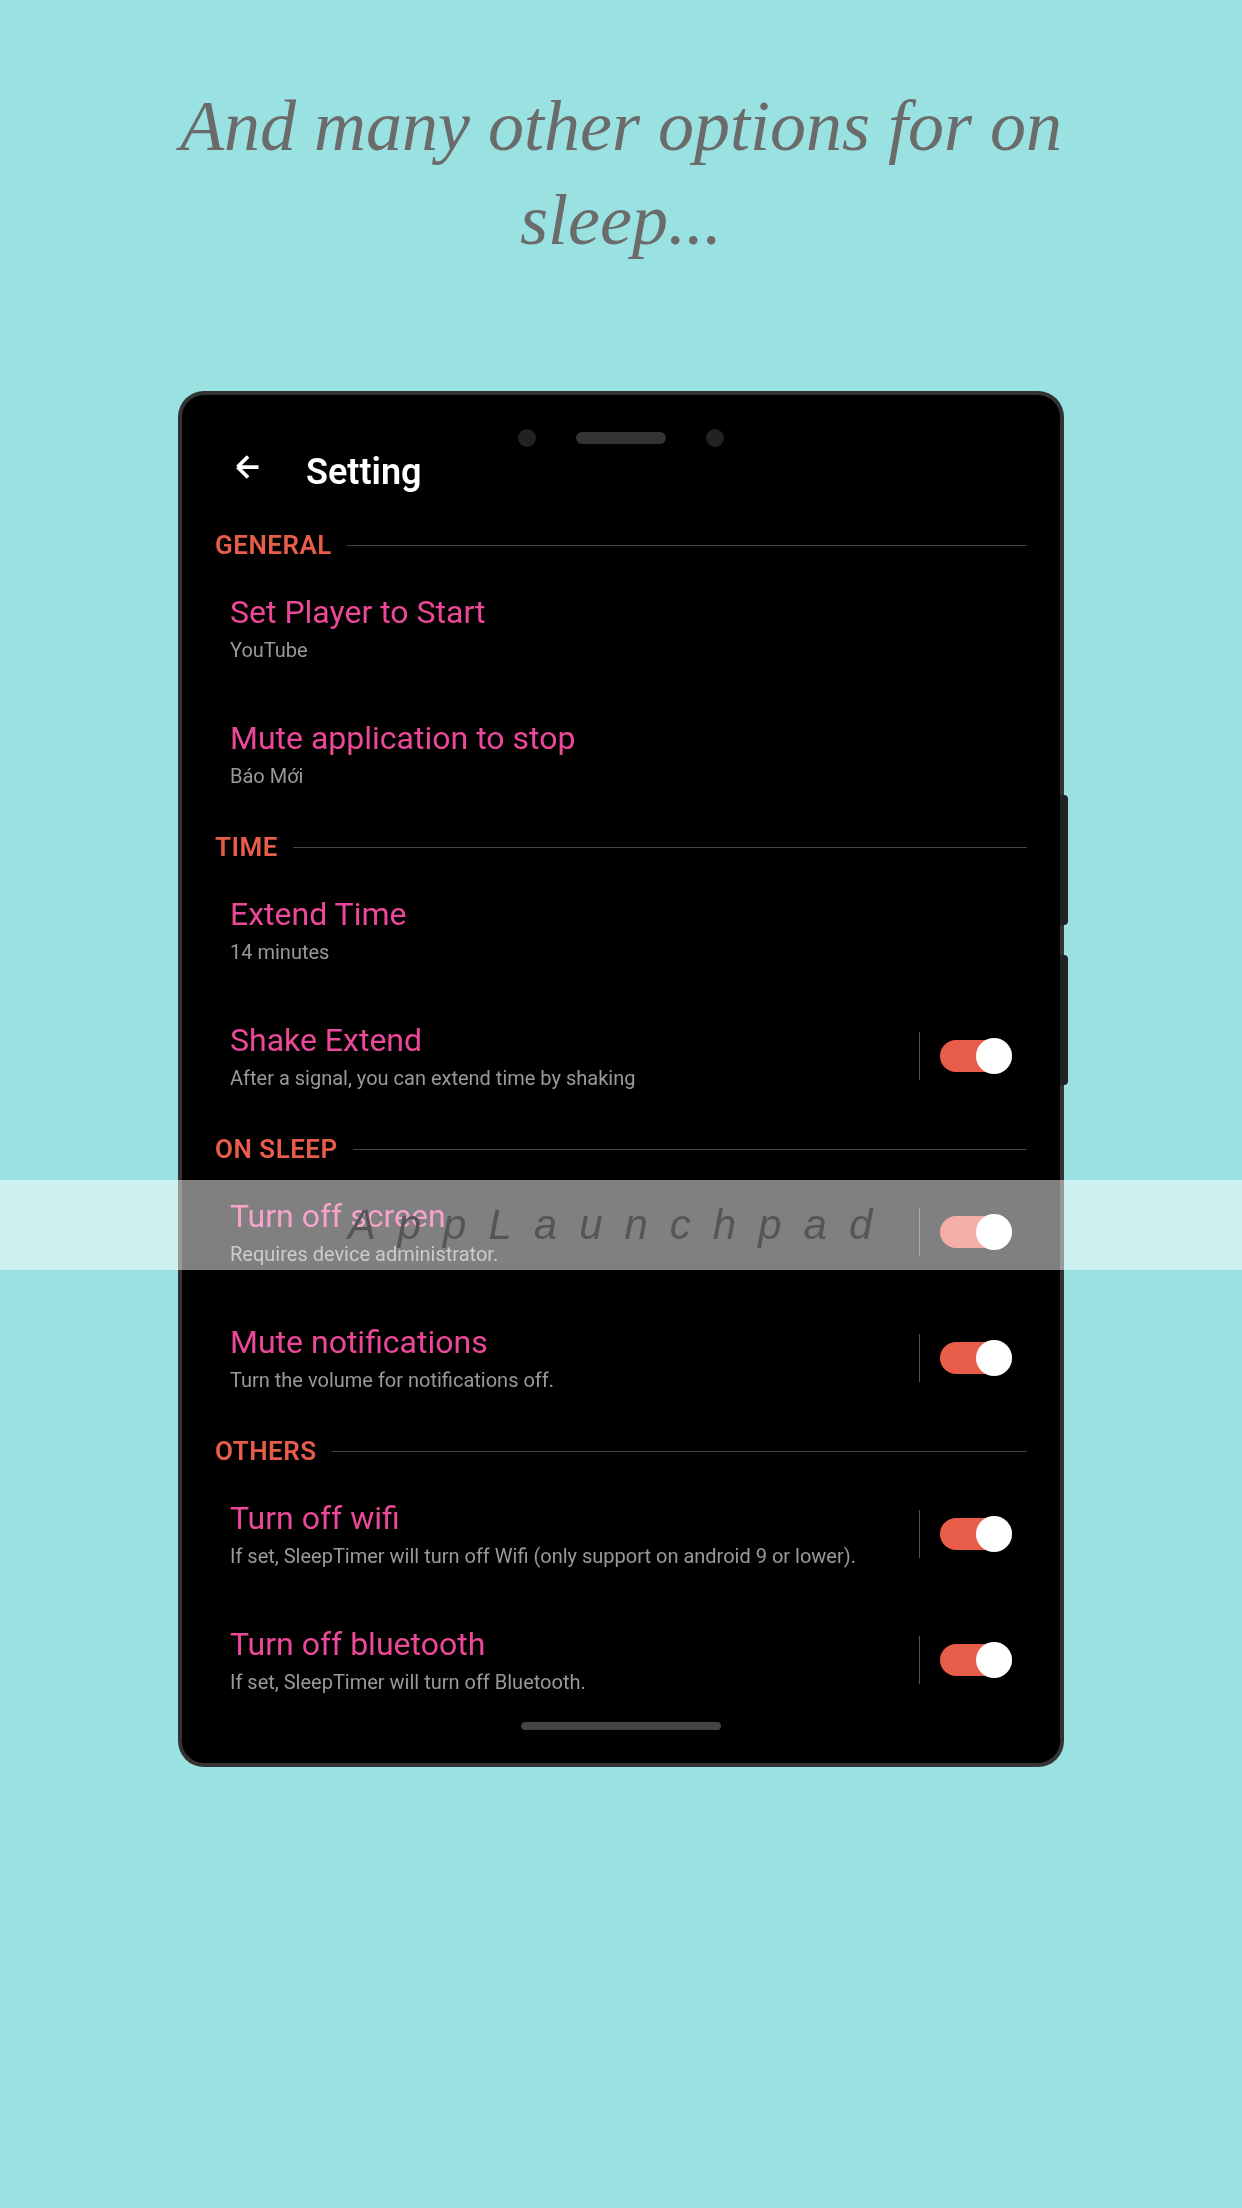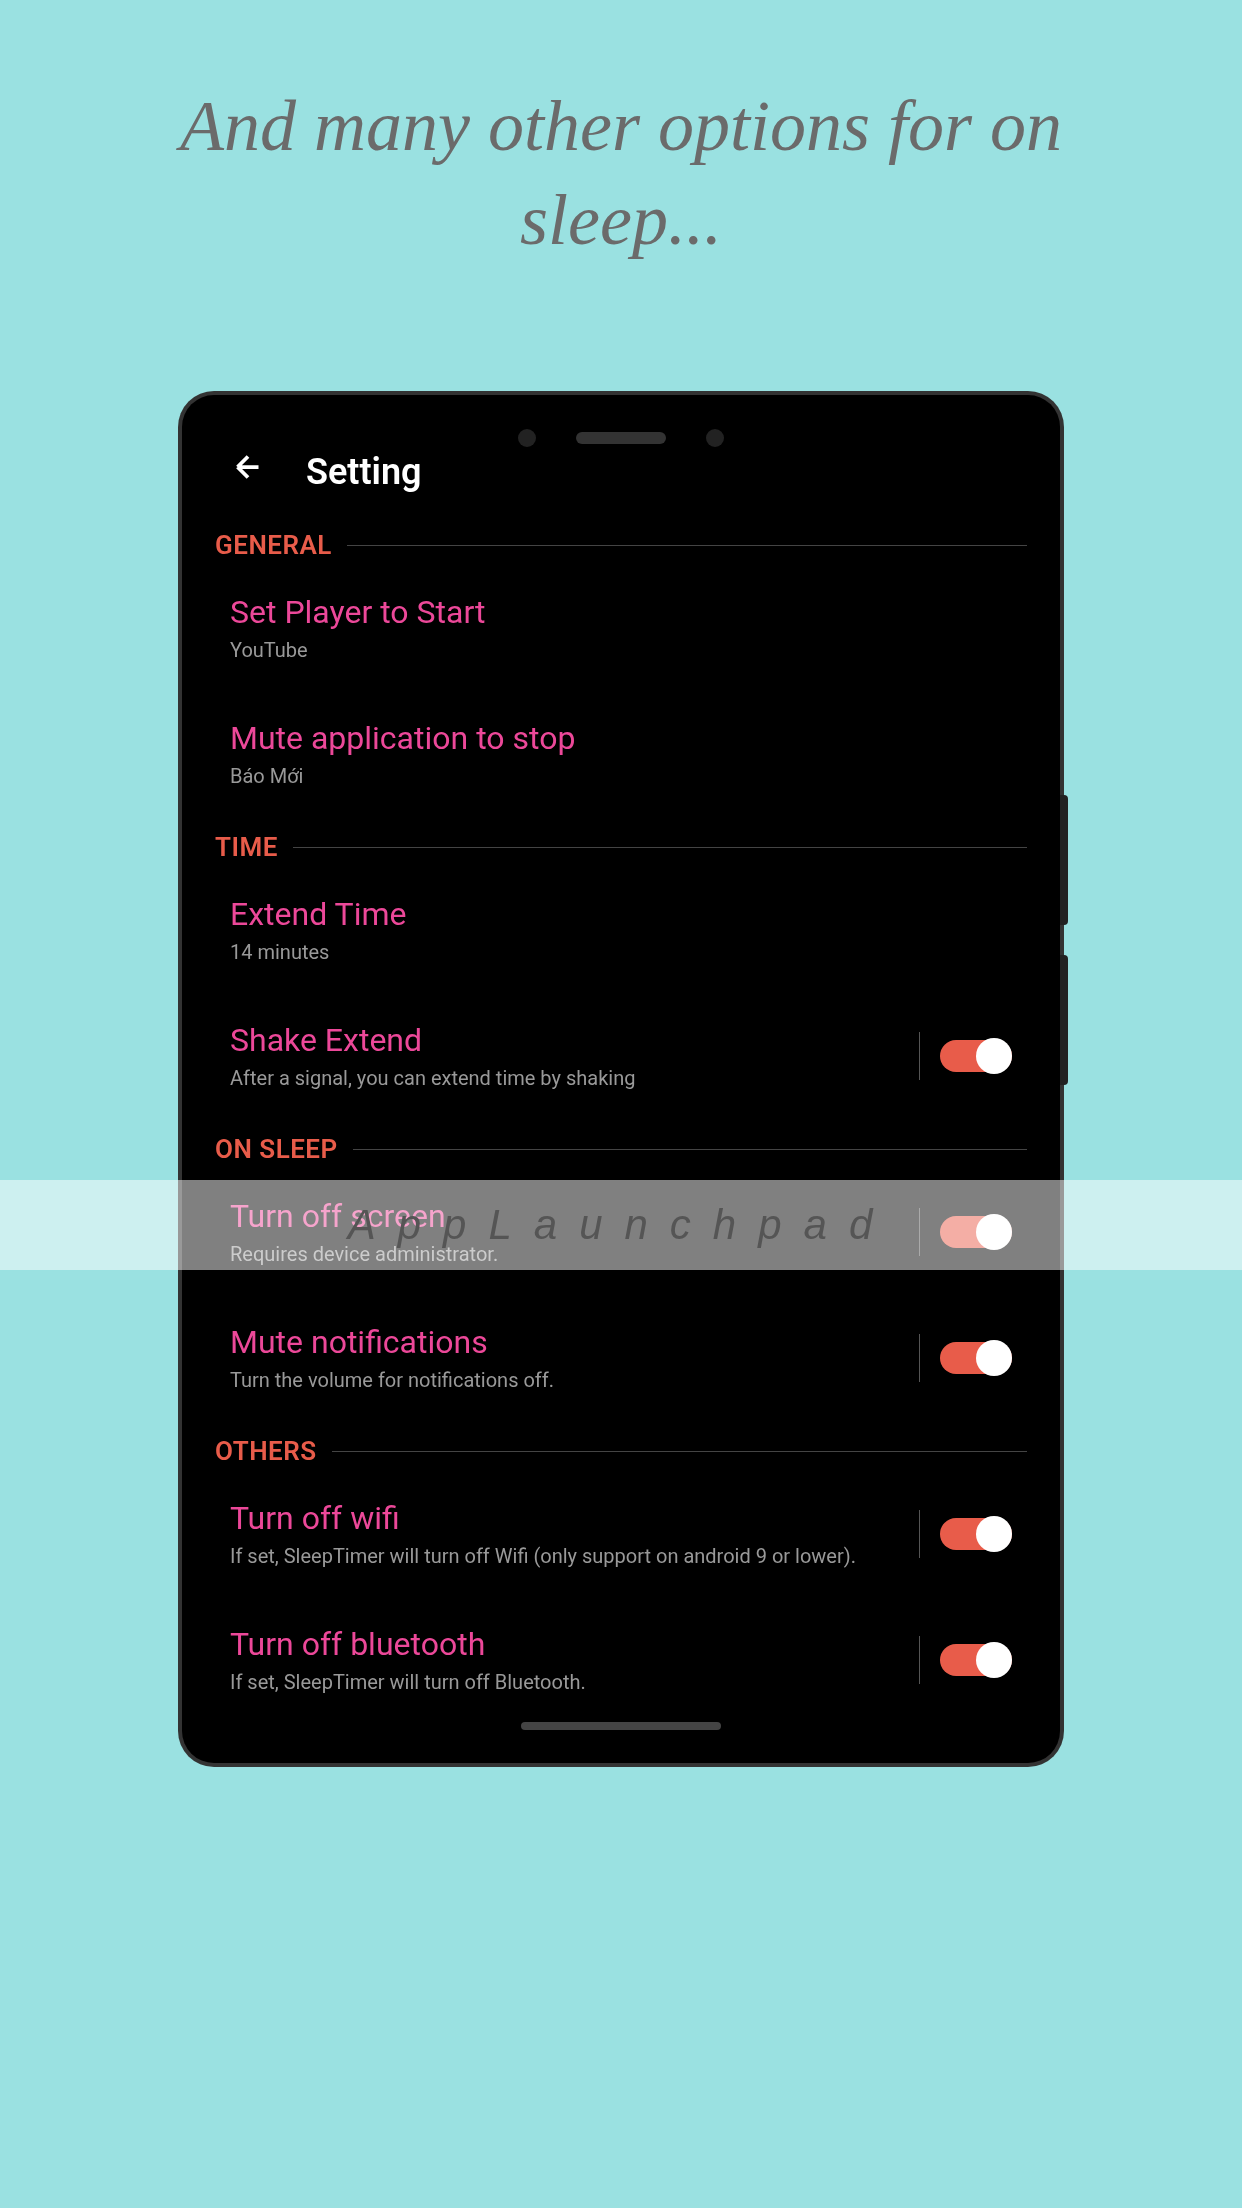--- a/index.html
+++ b/index.html
@@ -29,21 +29,21 @@
     }
     
     .phone-frame {
       position: absolute;
       left: 50%;
       top: 395px;
       transform: translateX(-50%);
       width: 878px;
       height: 1368px;
       background: #000;
-      border-radius: 32px;
+      border-radius: 22px;
       padding: 18px;
       box-shadow: 0 0 0 4px #333;
     }
     
     .phone-inner {
       width: 100%;
       height: 100%;
       background: #000;
       border-radius: 45px;
       position: relative;

